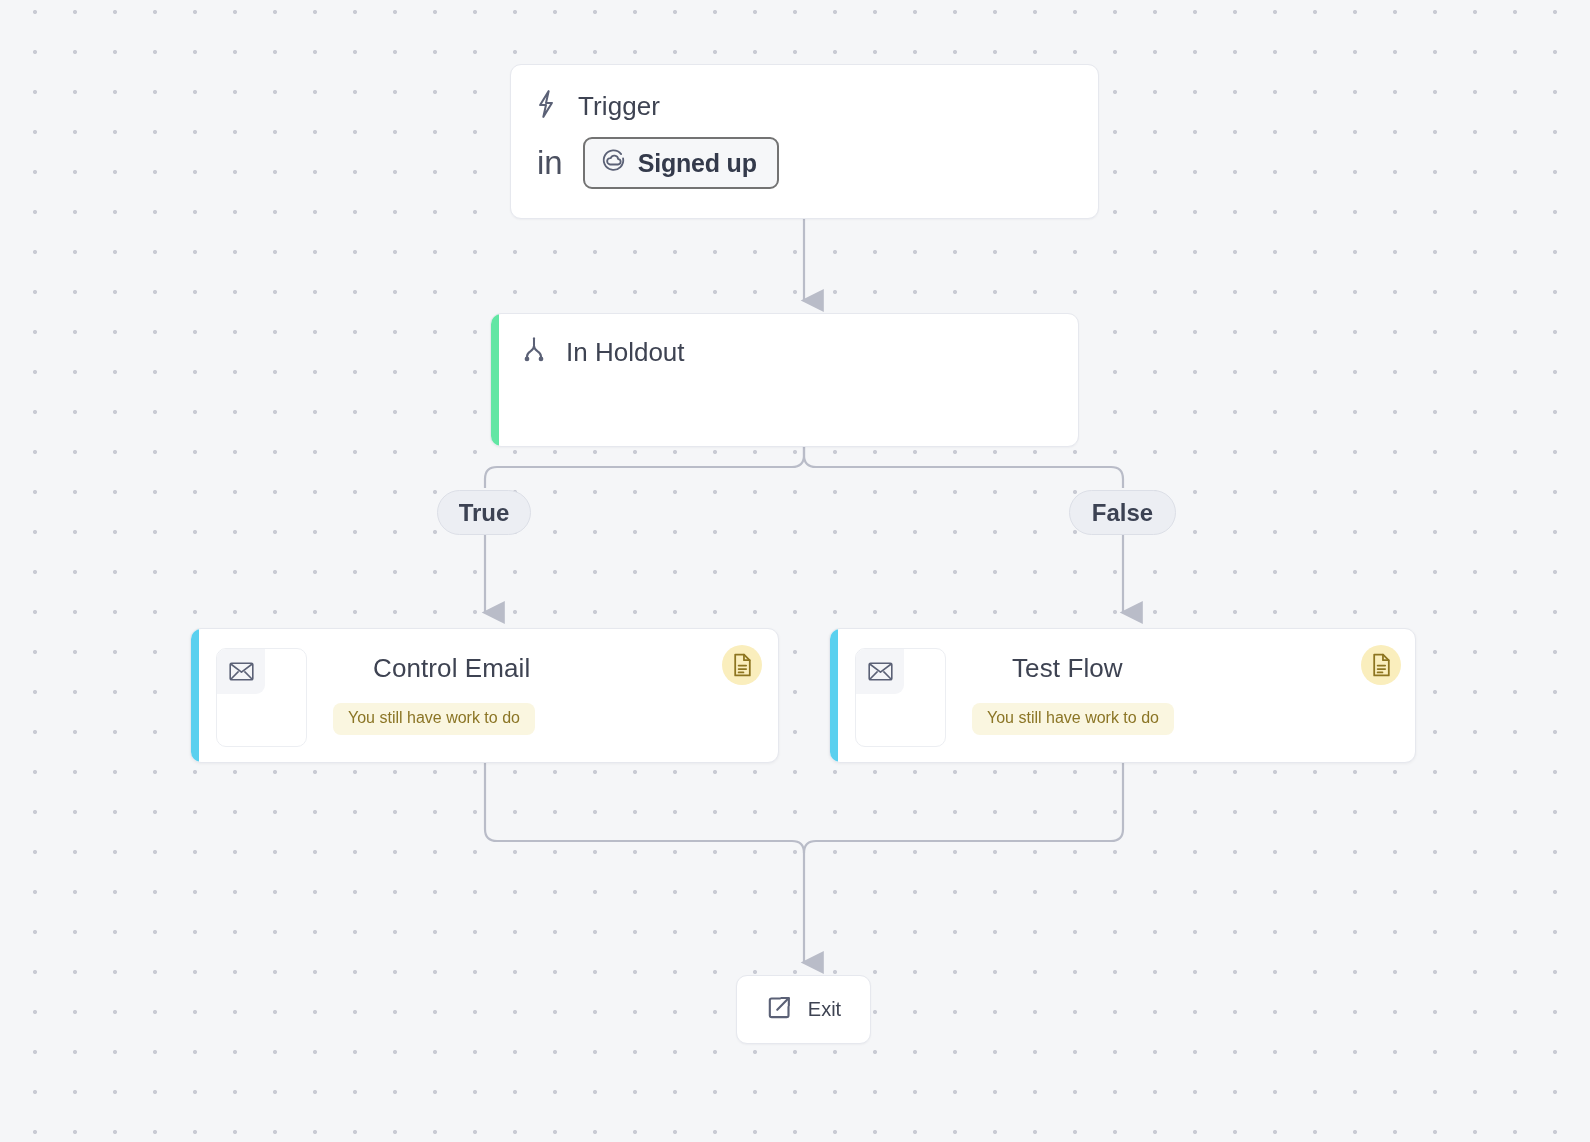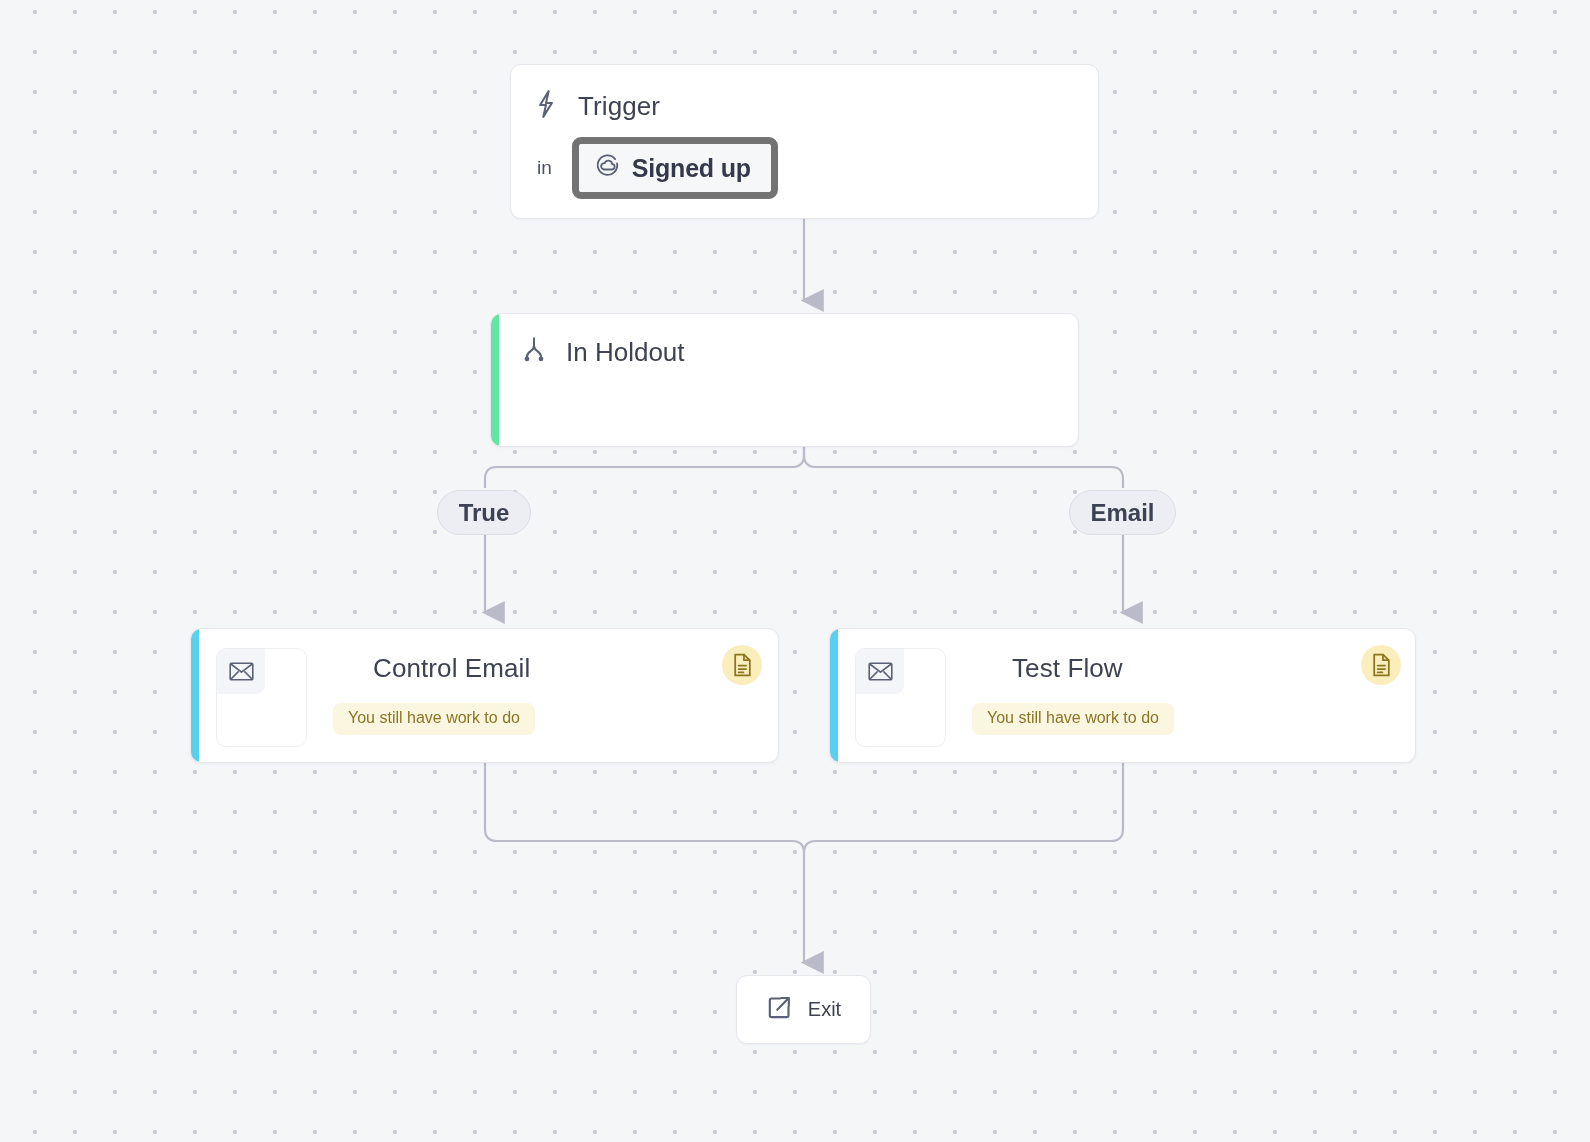--- a/index.html
+++ b/index.html
@@ -60,32 +60,32 @@
     color: #3e4352;
     margin-left: 19px;
     letter-spacing: 0.1px;
   }
   .trigger-row2 {
     display: flex;
     align-items: center;
     padding: 14px 0 0 26px;
   }
   .trigger-in {
-    font-size: 19px;
+    font-size: 33px;
     color: #4b5060;
     text-align: right;
   }
   .pill-audience {
     display: inline-flex;
     align-items: center;
     gap: 11px;
     margin-left: 20px;
     padding: 9px 20px 9px 16px;
     background: #f6f7f9;
-    border: 7px solid #737373;
+    border: 2px solid #737373;
     border-radius: 9px;
   }
   .pill-audience .label {
     font-size: 25px;
     font-weight: bold;
     color: #343a4b;
     letter-spacing: -0.2px;
   }
 
   
@@ -302,21 +302,21 @@
           <path d="M12 9 C 12 15, 18.5 13.5, 18.5 19"></path>
           <circle cx="5.5" cy="21.3" r="2.2" fill="#5b6176" stroke="none"></circle>
           <circle cx="18.5" cy="21.3" r="2.2" fill="#5b6176" stroke="none"></circle>
         </svg>
       </span>
       <span class="branch-title">In Holdout</span>
     </div>
   </div>
 
   <div class="branch-pill" id="pill-true">True</div>
-  <div class="branch-pill" id="pill-false">Email</div>
+  <div class="branch-pill" id="pill-false">False</div>
 
   <div class="email-card" id="card-control">
     <div class="accent-left accent-cyan"></div>
     <div class="email-inner">
       <div class="thumb">
         <div class="thumb-badge">
           <svg width="25" height="19" viewBox="0 0 25 19" fill="none" stroke="#5b6176" stroke-width="1.6" stroke-linejoin="round">
             <rect x="1.2" y="1.2" width="22.6" height="16.6" rx="1.4"></rect>
             <path d="M1.8 2 L12.5 10.2 L23.2 2"></path>
             <path d="M1.8 17.2 L9.6 9.4"></path>

